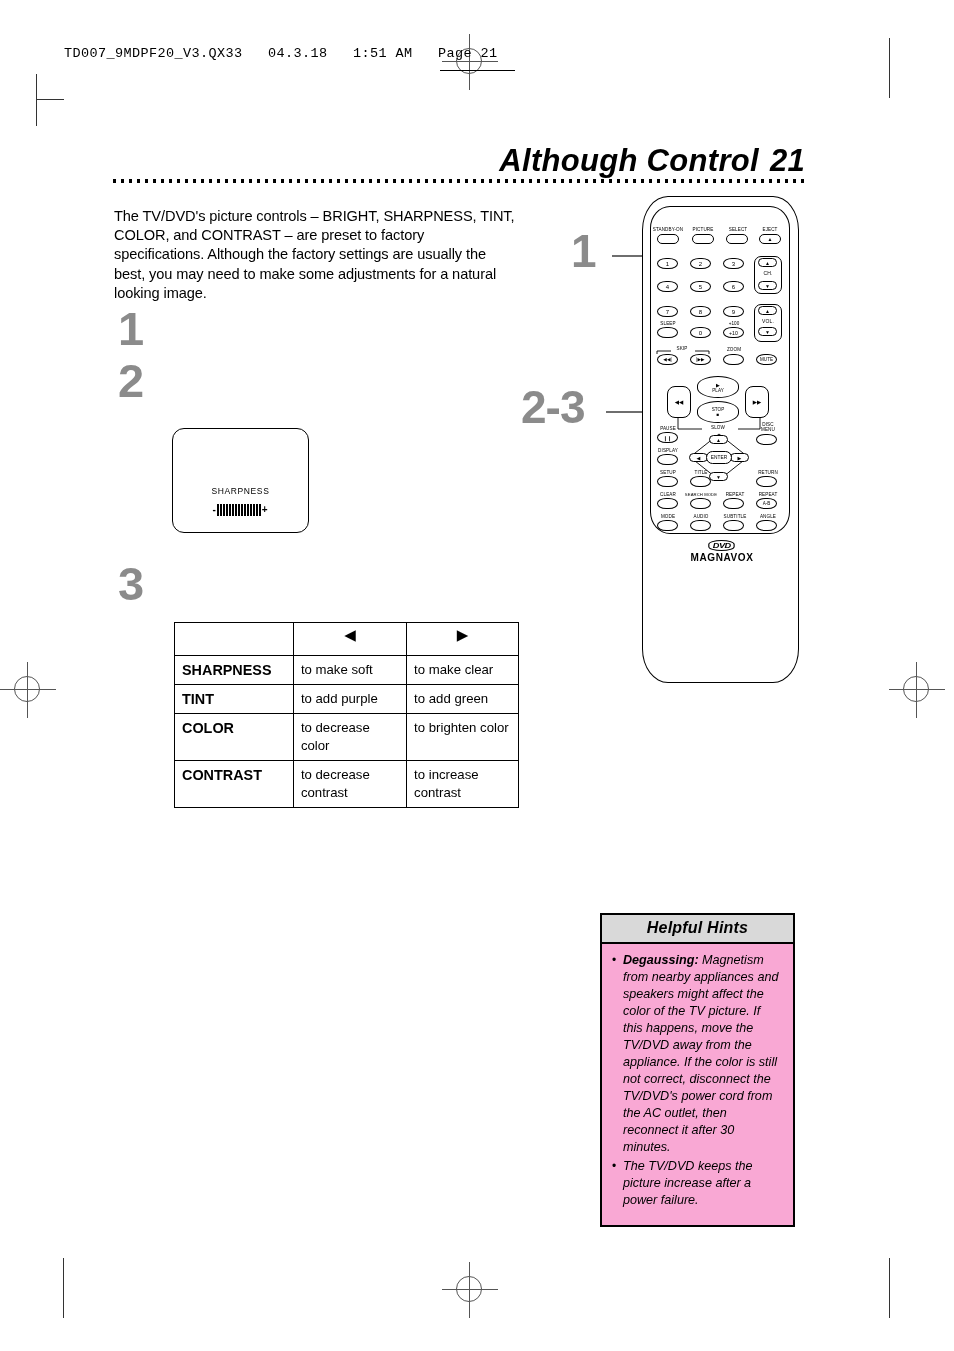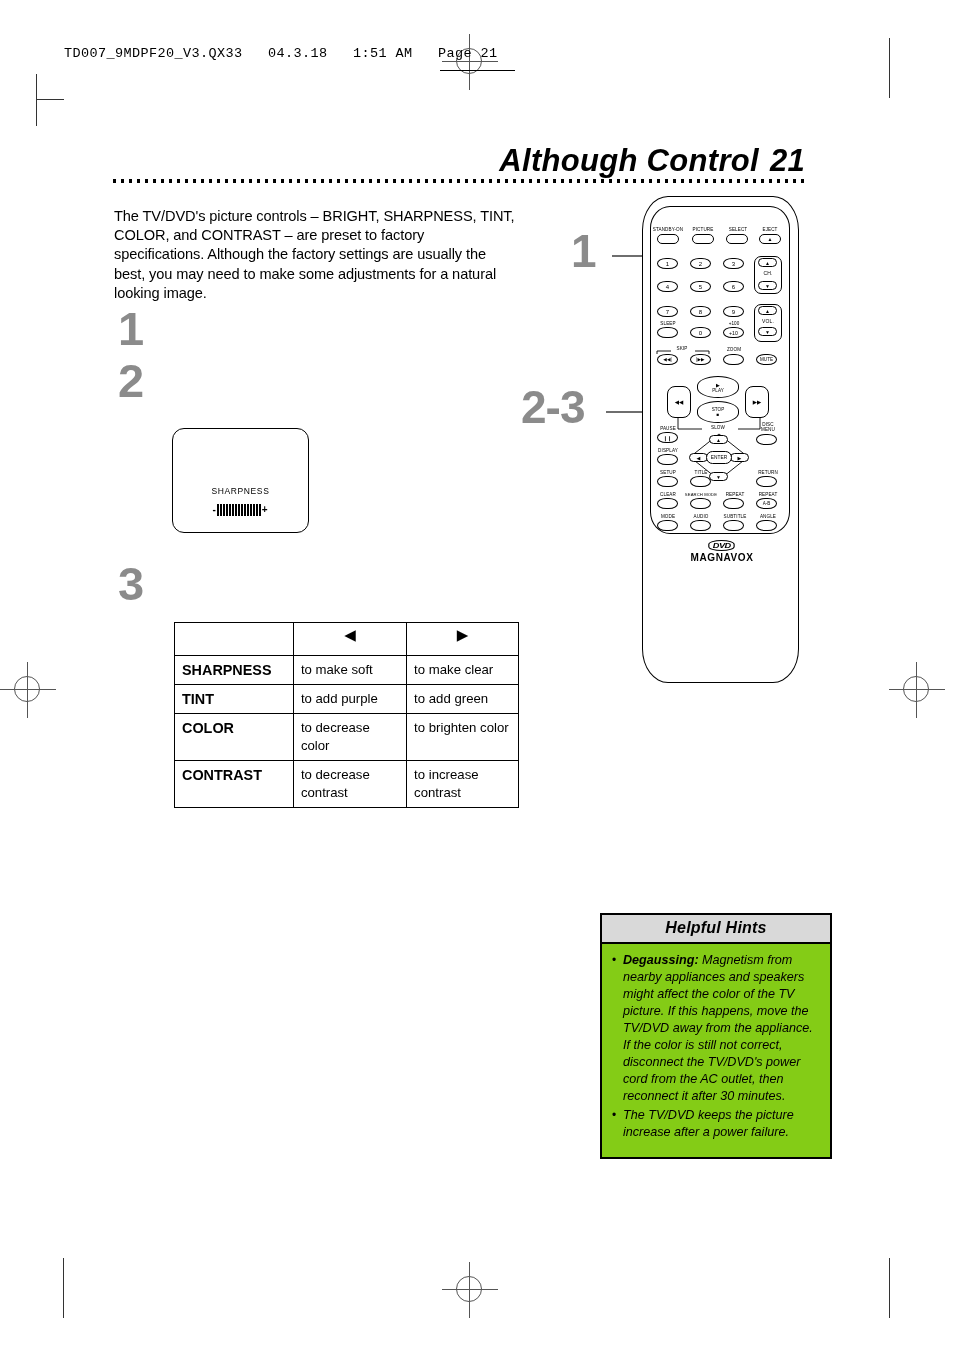--- a/index.html
+++ b/index.html
@@ -330,24 +330,24 @@
     border-radius: 50%/40%;
     padding: 0px 3px;
     transform: scaleX(1.15);
   }
 
   
   .hints {
     position: absolute;
     left: 600px;
     top: 913px;
-    width: 232px;
+    width: 195px;
     border: 2px solid #000;
     box-sizing: border-box;
-    background: #84cc16;
+    background: #f9a8d4;
   }
   .hints-title {
     background: #d9d9d9;
     border-bottom: 2px solid #000;
     text-align: center;
     font-size: 16px;
     font-weight: bold;
     font-style: italic;
     padding: 4px 0 5px;
     letter-spacing: 0.2px;

